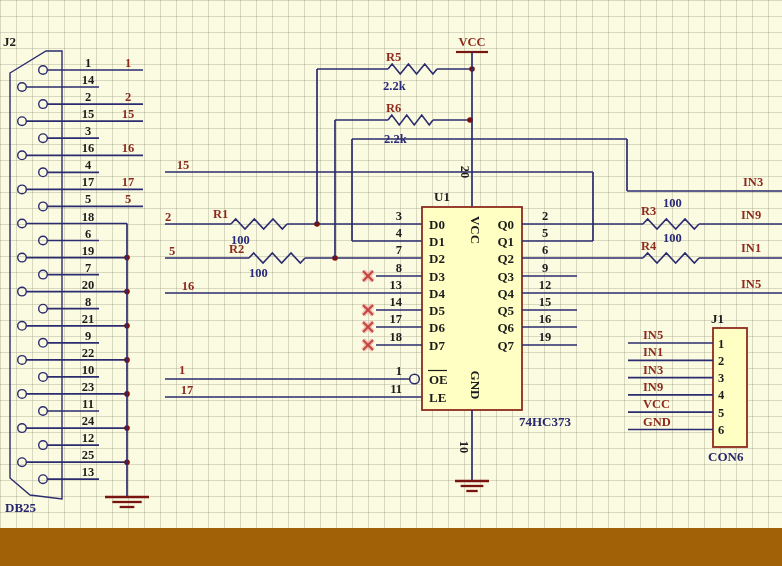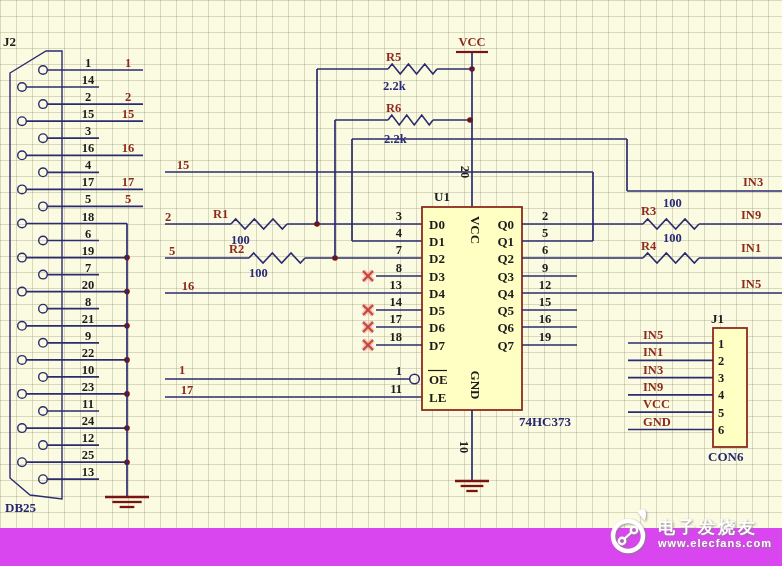--- a/index.html
+++ b/index.html
@@ -1,16 +1,16 @@
 <!DOCTYPE html>
 <html><head>
 <meta charset="utf-8">
 <style>
   html,body{margin:0;padding:0;background:#fff;}
-  .stage{position:relative;width:782px;height:566px;overflow:hidden;background:#d946ef;
+  .stage{position:relative;width:782px;height:566px;overflow:hidden;background:#a16207;
          font-family:"Liberation Serif",serif;}
   .sch{position:absolute;left:0;top:0;width:782px;height:528px;
        background-color:#FBFBE2;
        background-image:
          linear-gradient(to right, rgba(138,138,112,.30) 1px, transparent 1px),
          linear-gradient(to bottom, rgba(138,138,112,.30) 1px, transparent 1px);
        background-size:16px 16px;}
   .sch svg{position:absolute;left:0;top:0;}
   svg text{font-family:"Liberation Serif",serif;font-weight:bold;}
   .caption{position:absolute;left:0;top:533px;width:100%;text-align:center;
@@ -274,26 +274,13 @@
         <line x1="628" y1="412.2" x2="713" y2="412.2" stroke="#2B2B6F" stroke-width="1.7"></line>
         <text fill="#8E2A1C" text-anchor="start" font-size="12.5" x="643" y="408.2">VCC</text>
         <text fill="#1C1C1C" text-anchor="start" font-size="12.5" x="718" y="416.7">5</text>
         <line x1="628" y1="429.5" x2="713" y2="429.5" stroke="#2B2B6F" stroke-width="1.7"></line>
         <text fill="#8E2A1C" text-anchor="start" font-size="12.5" x="643" y="425.5">GND</text>
         <text fill="#1C1C1C" text-anchor="start" font-size="12.5" x="718" y="434">6</text>
       </svg>
   </div>
 
 
-  <div class="watermark">
-    <svg width="46" height="52" viewBox="0 0 46 52">
-      <path d="M31,3 Q43,-3 39,13 Q34,8 31,3 Z" fill="#fff"></path>
-      <circle cx="22" cy="28" r="15" fill="none" stroke="#fff" stroke-width="4.5"></circle>
-      <circle cx="16" cy="33" r="3.2" fill="none" stroke="#fff" stroke-width="2.4"></circle>
-      <circle cx="28" cy="22" r="3.2" fill="none" stroke="#fff" stroke-width="2.4"></circle>
-      <line x1="18.4" y1="30.8" x2="25.6" y2="24.2" stroke="#fff" stroke-width="2.2"></line>
-    </svg>
-    <div>
-      <div class="wm-brand">电子发烧友</div>
-      <div class="wm-site">www.elecfans.com</div>
-    </div>
-  </div>
 </div>
 
 </body></html>

